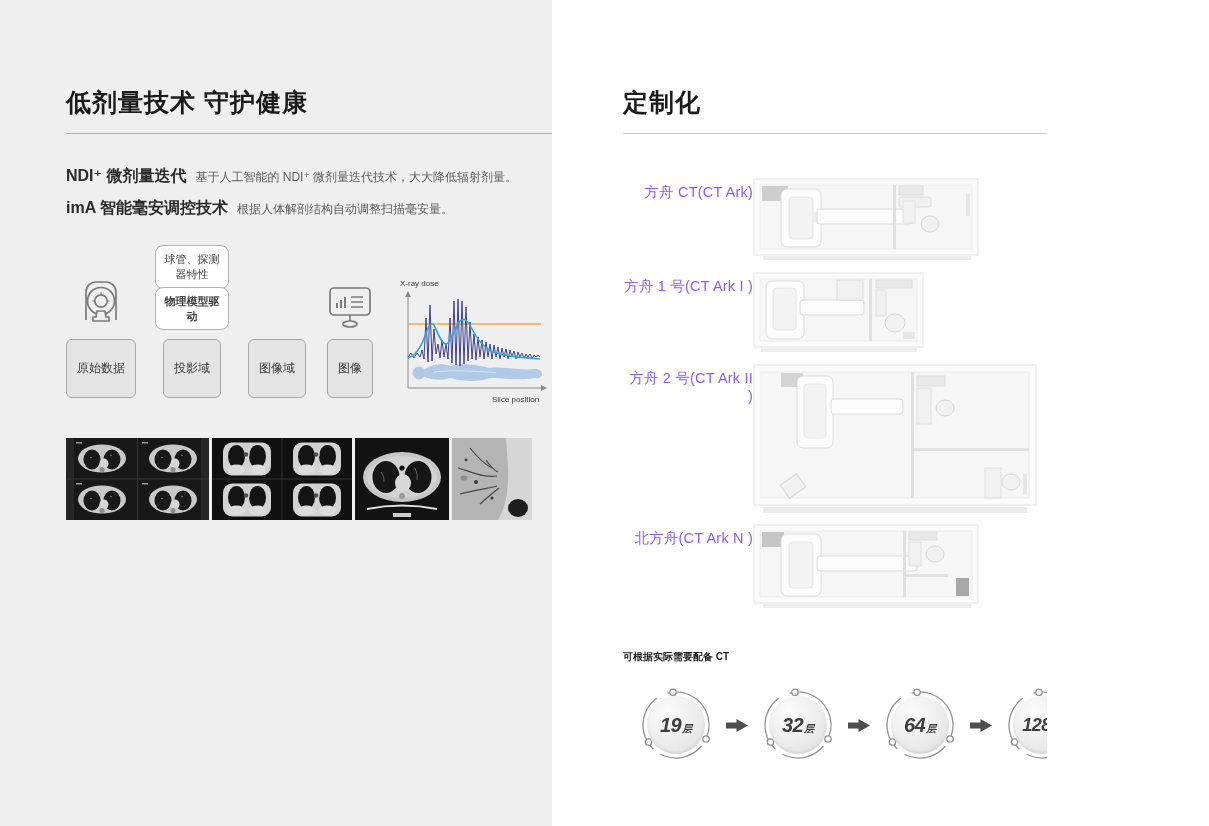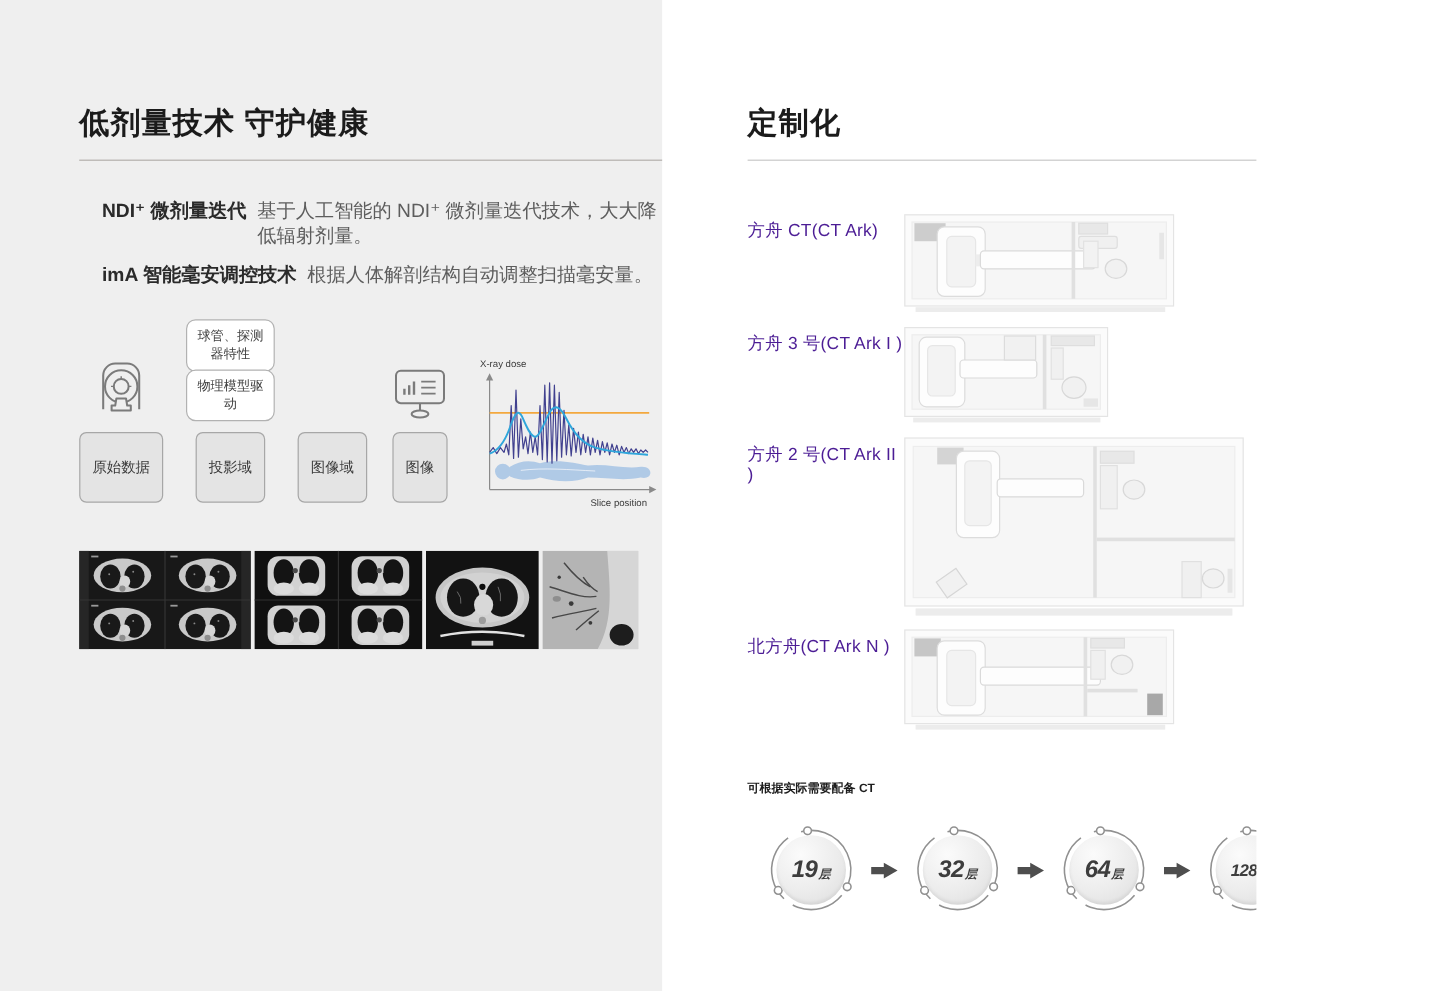--- a/index.html
+++ b/index.html
@@ -6,44 +6,44 @@
   .page{width:1047px;height:826px;display:flex;overflow:hidden;
         font-family:"Liberation Sans","DejaVu Sans",sans-serif;color:#222;}
   .panel-left{width:605px;box-sizing:border-box;background:#efefef;padding:86px 0 0 66px;}
   .panel-right{width:604px;box-sizing:border-box;background:#ffffff;padding:86px 24px 0 71px;}
 
   h1.sec-title{margin:0;font-size:25px;font-weight:bold;color:#1b1b1b;letter-spacing:1px;}
   .rule{height:1px;margin-top:14px;background:#b3b0ac;}
   .panel-right .rule{background:#c9c9c9;}
 
   
-  .features{margin-top:32px;margin-left:19px;}
+  .features{margin-top:32px;}
   .feature{display:flex;align-items:baseline;gap:9px;margin-bottom:11px;}
   .feature-name{font-size:16px;font-weight:bold;color:#2a2a2a;white-space:nowrap;}
-  .feature-desc{font-size:16px;color:#5d5d5d;}
+  .feature-desc{font-size:12px;color:#5d5d5d;text-align:right;}
 
   
   .pipeline{margin-top:26px;display:flex;align-items:flex-end;}
   .stage{display:flex;flex-direction:column;align-items:center;margin-right:19px;}
   .stage-art{margin-bottom:9px;display:flex;flex-direction:column;align-items:center;}
   .pbox{width:58px;background:#ffffff;border:1px solid #b2b2b2;border-radius:8px;
         padding:6px 7px;font-size:11px;line-height:1.35;color:#414141;text-align:center;}
-  .pbox+.pbox{margin-top:-2px;}
+  .pbox+.pbox{margin-top:-2px;font-weight:bold;}
   .chip{background:#e4e4e4;border:1px solid #a7a7a7;border-radius:6px;padding:20px 10px;
         font-size:12px;color:#3a3a3a;white-space:nowrap;}
   .chart-wrap{margin-bottom:-16px;}
 
   
   .ct-strip{margin-top:40px;display:flex;gap:3px;}
 
   
   .models{margin-top:42px;}
   .model-row{display:flex;align-items:flex-start;}
   .model-row+.model-row{margin-top:8px;}
-  .model-label{flex:none;width:130px;font-size:14.5px;color:#4c1d95;padding-top:7px;letter-spacing:.2px;}
+  .model-label{flex:none;width:130px;font-size:14.5px;color:#8b5cf6;padding-top:7px;letter-spacing:.2px;text-align:right;}
 
   .note{margin-top:40px;font-size:10px;font-weight:bold;color:#1c1c1c;}
 
   .badges{margin-top:24px;display:flex;align-items:center;margin-left:16px;}
   .badge{position:relative;width:74px;height:74px;flex:none;}
   .badge svg.arcs{position:absolute;left:0;top:0;}
   .badge-core{position:absolute;left:8px;top:8px;width:58px;height:58px;border-radius:50%;
         background:radial-gradient(circle at 35% 28%,#fbfbfb 0%,#ececec 55%,#dcdcdc 100%);
         box-shadow:inset 0 -2px 3px rgba(0,0,0,.07);
         display:flex;align-items:center;justify-content:center;}
@@ -243,21 +243,21 @@
           <rect x="140" y="9" width="3" height="64" fill="#e0e0e0"></rect>
           <rect x="146" y="10" width="24" height="9" fill="#e8e8e8" stroke="#dedede"></rect>
           <rect x="146" y="21" width="32" height="10" rx="2" fill="#f0f0f0" stroke="#dedede"></rect>
           <rect x="150" y="25" width="12" height="22" fill="#f2f2f2" stroke="#e2e2e2"></rect>
           <ellipse cx="177" cy="48" rx="9" ry="8" fill="#f1f1f1" stroke="#d8d8d8"></ellipse>
           <rect x="213" y="18" width="4" height="22" fill="#e6e6e6"></rect>
         </svg>
       </div>
 
       <div class="model-row">
-        <div class="model-label">方舟 3 号(CT Ark I )</div>
+        <div class="model-label">方舟 1 号(CT Ark I )</div>
         <svg class="plan" width="171" height="84" viewBox="0 0 171 84">
           <rect x="8" y="78" width="156" height="4" fill="#ececec"></rect>
           <rect x="1" y="3" width="169" height="74" fill="#fbfbfb" stroke="#e4e4e4"></rect>
           <rect x="7" y="9" width="157" height="62" fill="#f6f6f6" stroke="#ededed"></rect>
           <rect x="13" y="11" width="38" height="58" rx="6" fill="#fdfdfd" stroke="#dcdcdc"></rect>
           <rect x="20" y="18" width="23" height="42" rx="4" fill="#f3f3f3" stroke="#e6e6e6"></rect>
           <rect x="47" y="30" width="64" height="15" rx="3" fill="#fdfdfd" stroke="#dadada"></rect>
           <rect x="84" y="10" width="26" height="20" fill="#f1f1f1" stroke="#dcdcdc"></rect>
           <rect x="116" y="9" width="3" height="62" fill="#e0e0e0"></rect>
           <rect x="123" y="10" width="36" height="8" fill="#e8e8e8" stroke="#dedede"></rect>
@@ -373,20 +373,20 @@
       </div>
 
       <div class="badge">
         <svg class="arcs" width="74" height="74" viewBox="0 0 74 74">
           <circle cx="37" cy="37" r="33" fill="none" stroke="#919191" stroke-width="1.3" stroke-dasharray="52 11 45 9 58 12" transform="rotate(-70 37 37)"></circle>
           <circle cx="34" cy="4.3" r="3.2" fill="#ffffff" stroke="#919191" stroke-width="1.3"></circle>
           <circle cx="9.5" cy="54" r="3.2" fill="#ffffff" stroke="#919191" stroke-width="1.3"></circle>
           <circle cx="67" cy="51" r="3.2" fill="#ffffff" stroke="#919191" stroke-width="1.3"></circle>
         </svg>
         <div class="badge-core">
-          <span class="badge-num" style="font-size:14px">128</span>
+          <span class="badge-num" style="font-size:18px">128</span>
           <span class="badge-unit">层</span>
         </div>
       </div>
 
     </div>
   </div>
 </div>
 
 </body></html>

